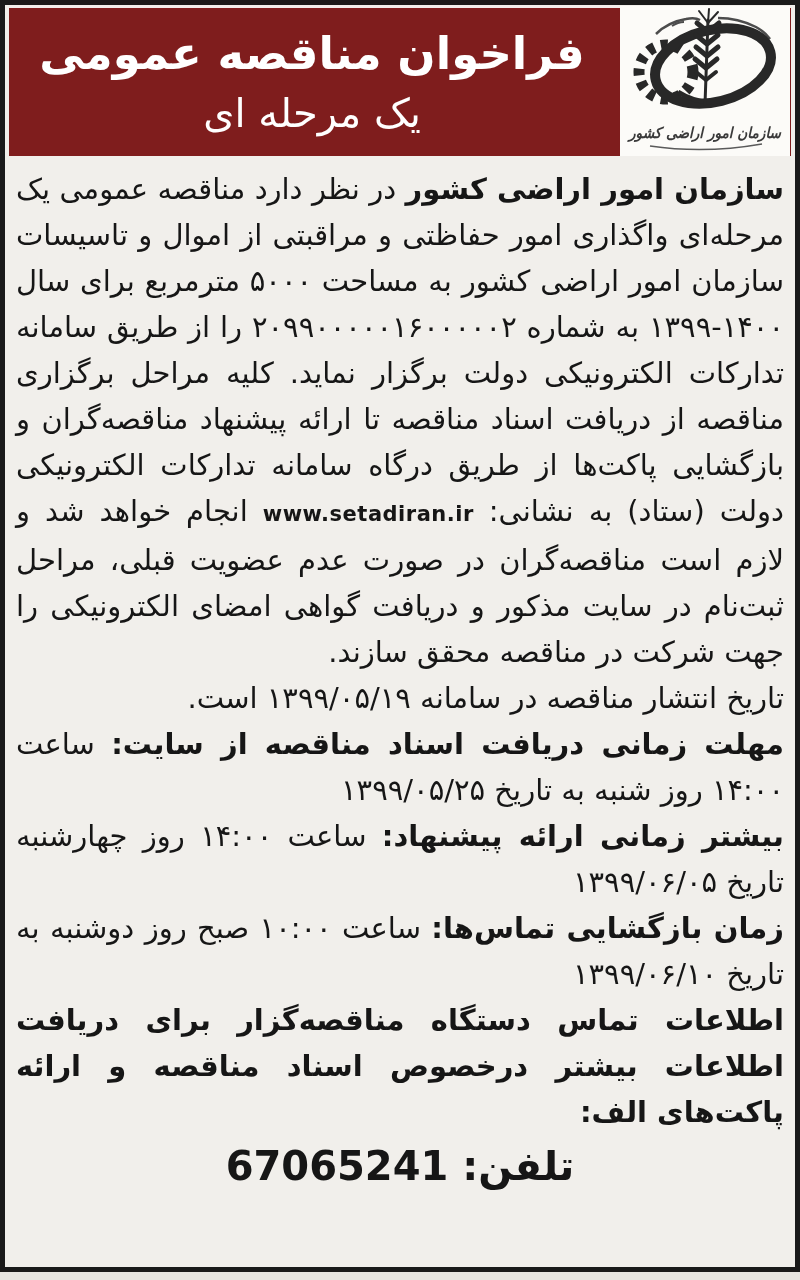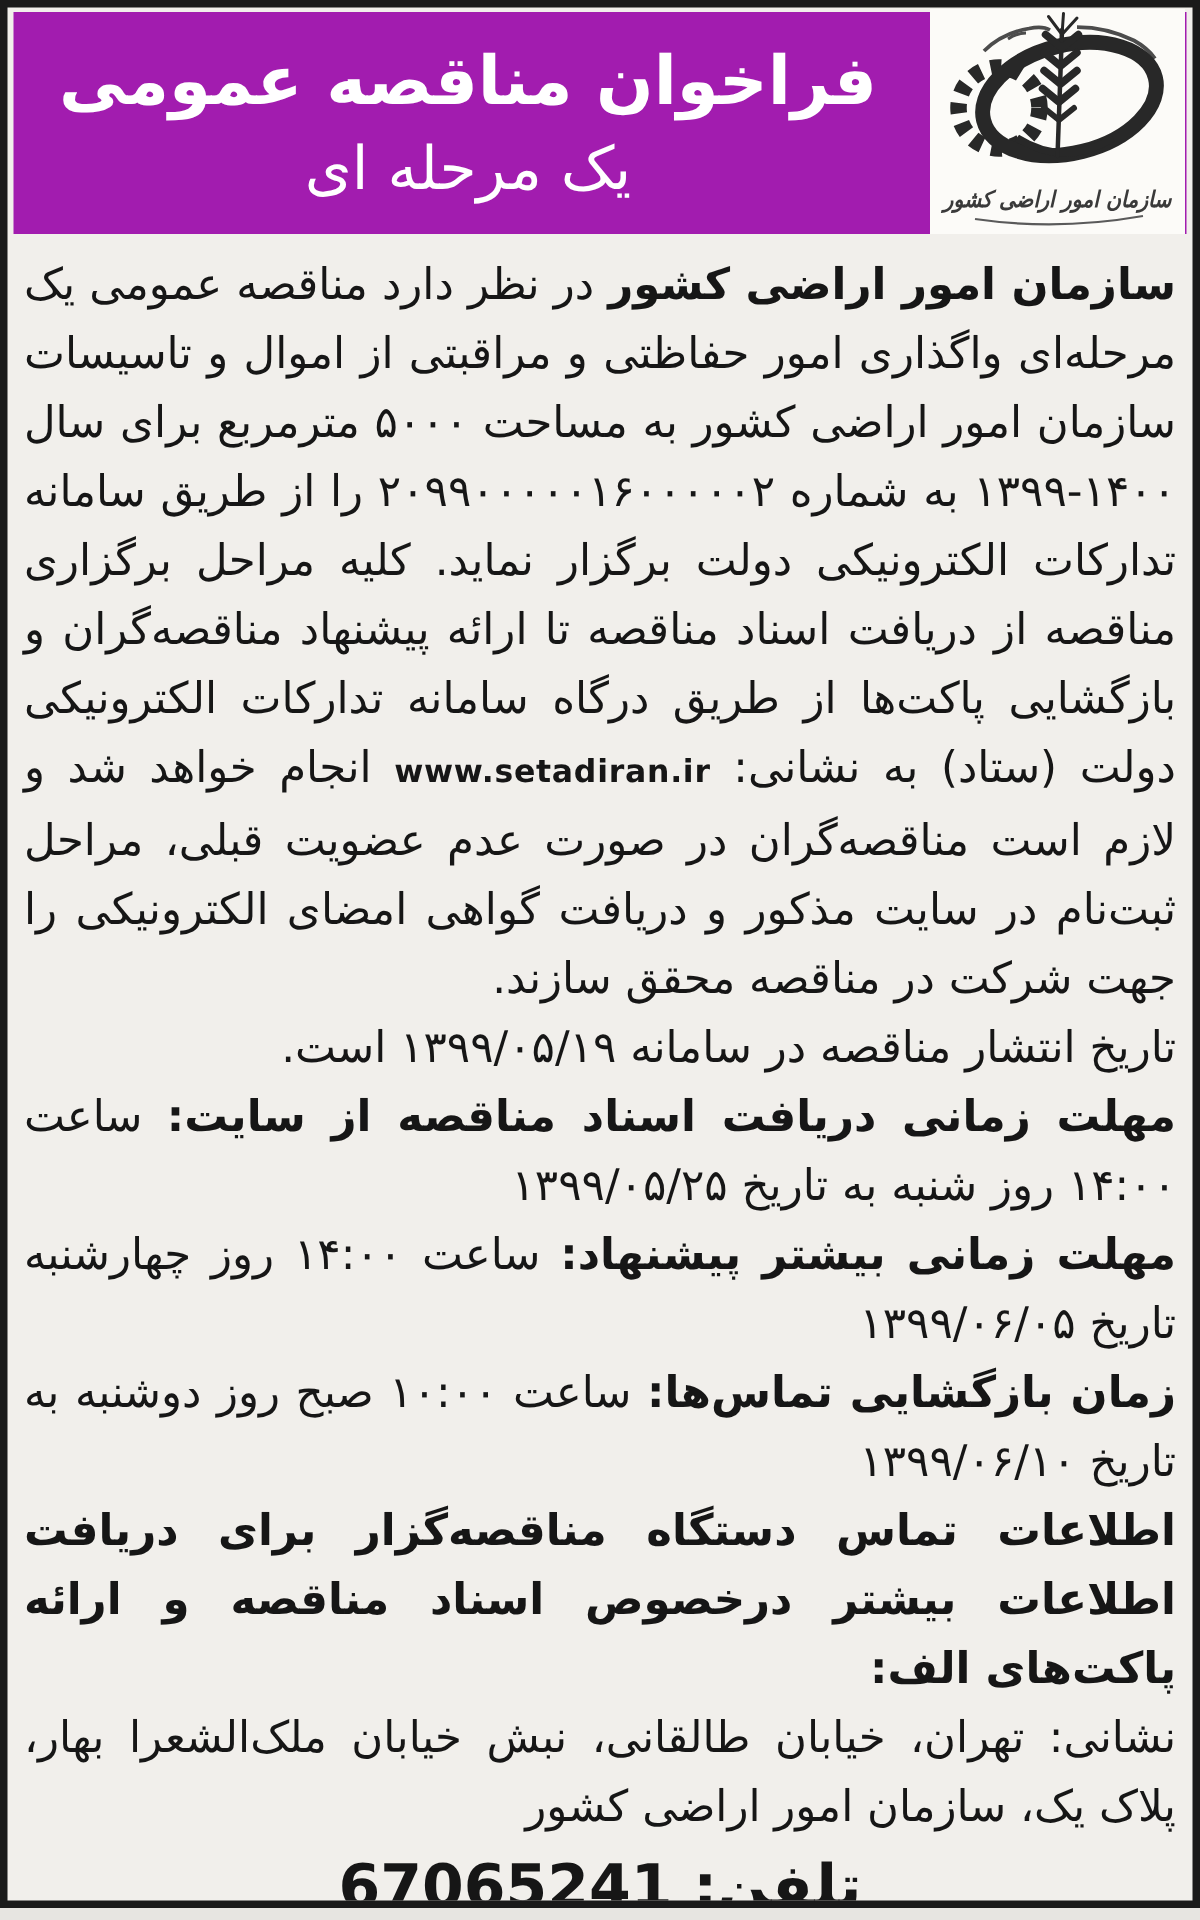--- a/index.html
+++ b/index.html
@@ -12,21 +12,21 @@
   .ad {
     width:800px; height:1272px;
     background:#f1efeb;
     border:5px solid #1a1a1a;
     padding:3px 4px 0 4px;
     overflow:hidden;
   }
   .header {
     position:relative;
     height:148px;
-    background:#a21caf;
+    background:#7f1d1d;
   }
   .titles {
     position:absolute;
     left:0; top:0; bottom:0; right:176px;
     display:flex; flex-direction:column;
     justify-content:center;
     gap:12px;
     direction:rtl;
   }
   .title-line1 {
@@ -105,20 +105,19 @@
         <text x="85" y="132" text-anchor="middle" font-size="15" font-style="italic" font-weight="bold" fill="#3a3a3a" textLength="152" lengthAdjust="spacingAndGlyphs">سازمان امور اراضی کشور</text>
         <path d="M30,140 q55,8 112,-2" stroke="#5a5a5a" stroke-width="1.5" fill="none"></path>
       </svg>
     </div>
   </div>
 
   <div class="body-text">
       <p class="para"><span class="b">سازمان امور اراضی کشور</span><span> در نظر دارد مناقصه عمومی یک مرحله‌ای واگذاری امور حفاظتی و مراقبتی از اموال و تاسیسات سازمان امور اراضی کشور به مساحت ۵۰۰۰ مترمربع برای سال ۱۴۰۰-۱۳۹۹ به شماره ۲۰۹۹۰۰۰۰۰۱۶۰۰۰۰۰۲ را از طریق سامانه تدارکات الکترونیکی دولت برگزار نماید. کلیه مراحل برگزاری مناقصه از دریافت اسناد مناقصه تا ارائه پیشنهاد مناقصه‌گران و بازگشایی پاکت‌ها از طریق درگاه سامانه تدارکات الکترونیکی دولت (ستاد) به نشانی: </span><span class="b latin">www.setadiran.ir</span><span> انجام خواهد شد و لازم است مناقصه‌گران در صورت عدم عضویت قبلی، مراحل ثبت‌نام در سایت مذکور و دریافت گواهی امضای الکترونیکی را جهت شرکت در مناقصه محقق سازند.</span></p>
       <p class="para"><span>تاریخ انتشار مناقصه در سامانه ۱۳۹۹/۰۵/۱۹ است.</span></p>
       <p class="para"><span class="b">مهلت زمانی دریافت اسناد مناقصه از سایت:</span><span> ساعت ۱۴:۰۰ روز شنبه به تاریخ ۱۳۹۹/۰۵/۲۵</span></p>
-      <p class="para"><span class="b">مهلت زمانی بیشتر پیشنهاد:</span><span> ساعت ۱۴:۰۰ روز چهارشنبه تاریخ ۱۳۹۹/۰۶/۰۵</span></p>
+      <p class="para"><span class="b">بیشتر زمانی ارائه پیشنهاد:</span><span> ساعت ۱۴:۰۰ روز چهارشنبه تاریخ ۱۳۹۹/۰۶/۰۵</span></p>
       <p class="para"><span class="b">زمان بازگشایی تماس‌ها:</span><span> ساعت ۱۰:۰۰ صبح روز دوشنبه به تاریخ ۱۳۹۹/۰۶/۱۰</span></p>
       <p class="para"><span class="b">اطلاعات تماس دستگاه مناقصه‌گزار برای دریافت اطلاعات بیشتر درخصوص اسناد مناقصه و ارائه پاکت‌های الف:</span></p>
-      <p class="para"><span>نشانی: تهران، خیابان طالقانی، نبش خیابان ملک‌الشعرا بهار، پلاک یک، سازمان امور اراضی کشور</span></p>
       <p class="para phone"><span class="b">تلفن: 67065241</span></p>
     </div>
 
 </div>
 
 </body></html>

